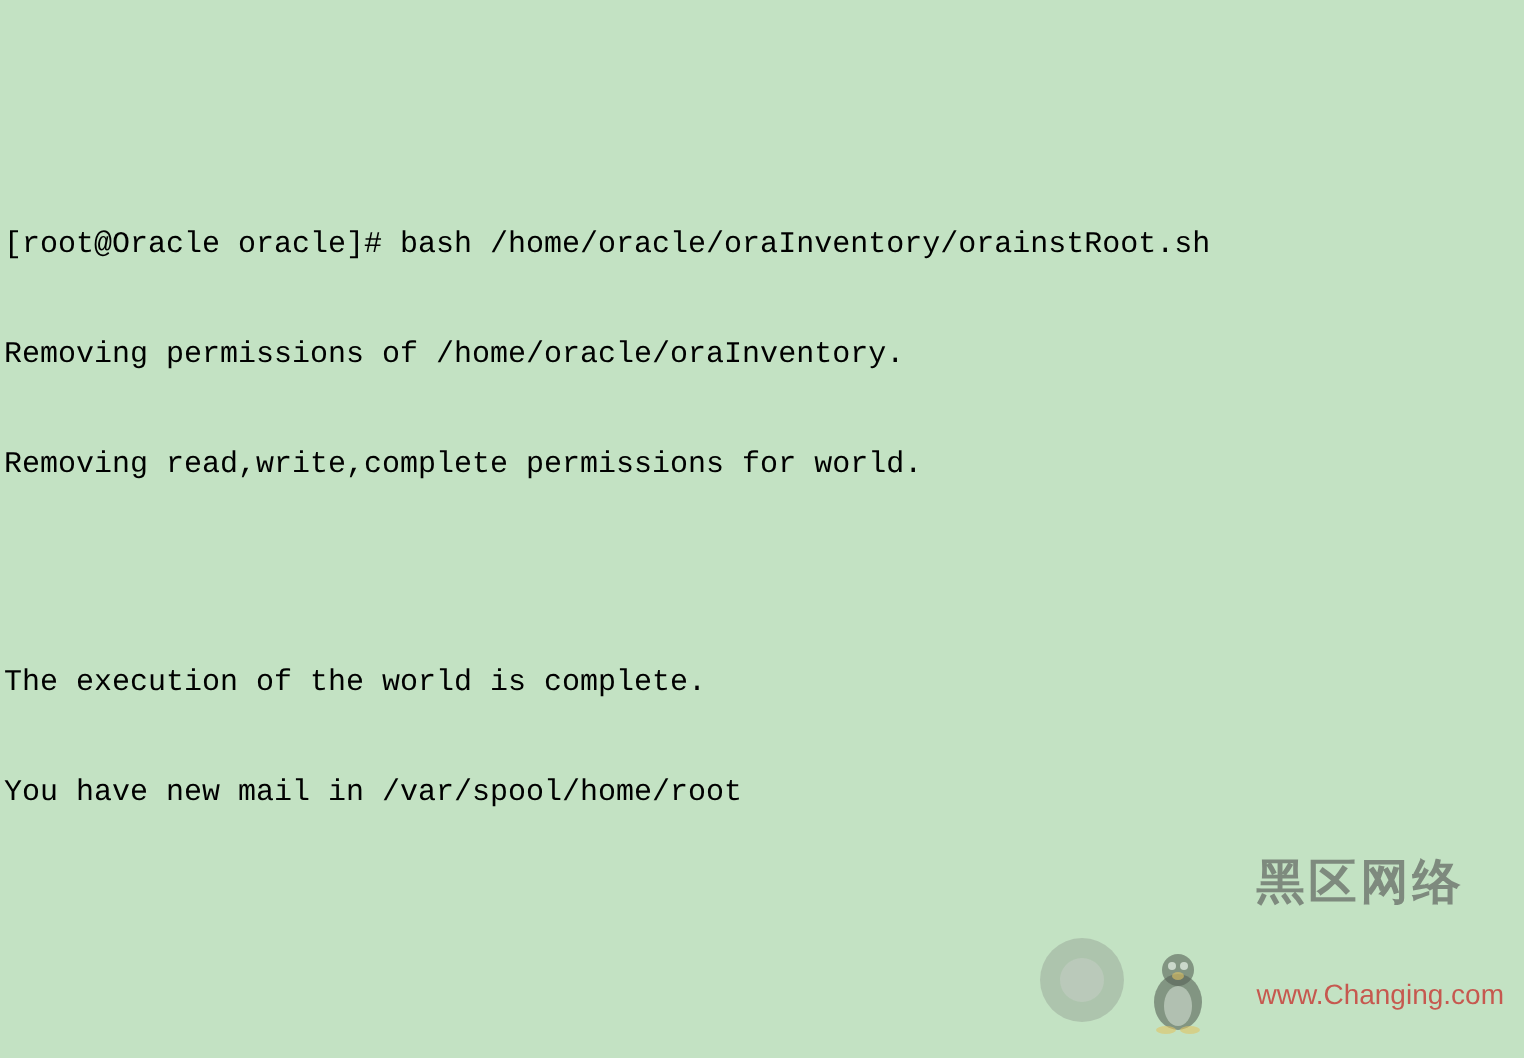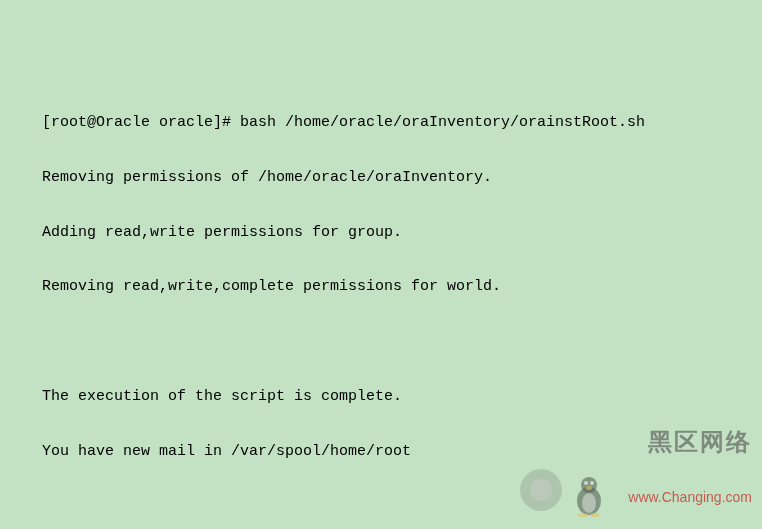--- a/index.html
+++ b/index.html
@@ -16,27 +16,26 @@
       color: #000000;
       padding: 4px 2px;
       line-height: 1.22;
       position: relative;
       overflow: hidden;
       white-space: pre;
     }
     .terminal-line {
       display: block;
       min-height: 18px;
-      margin-left: 40px;
     }
     .watermark {
       position: absolute;
       bottom: 5px;
       right: 10px;
-      text-align: right;
+      text-align: left;
     }
     .watermark-main {
       font-family: Arial, sans-serif;
       font-size: 24px;
       font-weight: bold;
       color: rgba(80,80,80,0.6);
       letter-spacing: 2px;
     }
     .watermark-sub {
       font-family: Arial, sans-serif;
@@ -73,24 +72,23 @@
     }
   </style>
 </head>
 <body>
 
 
 
 <div>
   <span class="terminal-line">[root@Oracle oracle]# bash /home/oracle/oraInventory/orainstRoot.sh</span>
   <span class="terminal-line">Removing permissions of /home/oracle/oraInventory.</span>
-  <span class="terminal-line">Adding read,write permissions for group.</span>
   <span class="terminal-line">Removing read,write,complete permissions for world.</span>
   <span class="terminal-line"></span>
-  <span class="terminal-line">The execution of the script is complete.</span>
+  <span class="terminal-line">The execution of the world is complete.</span>
   <span class="terminal-line">You have new mail in /var/spool/home/root</span>
   
   
   
   
   
   
   
   
   

